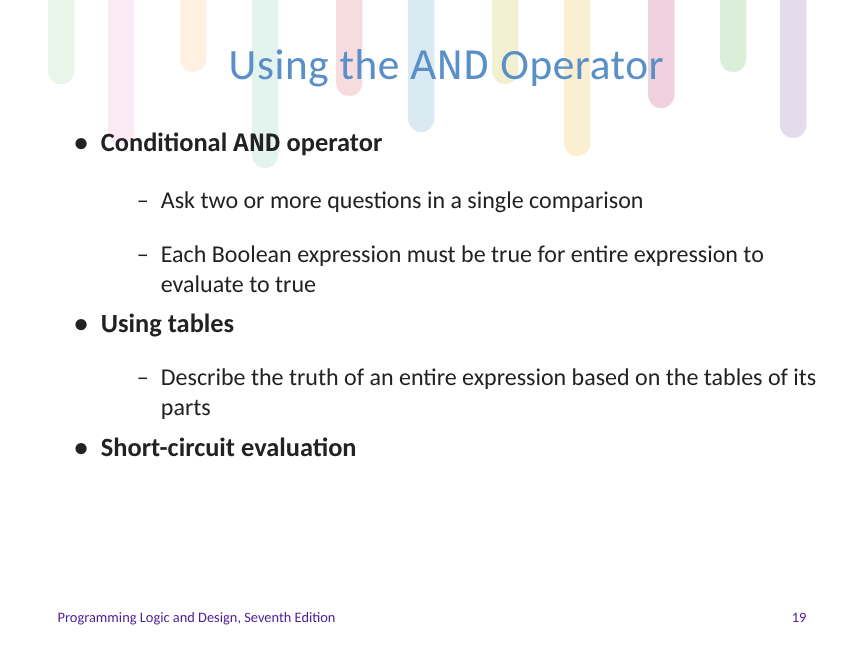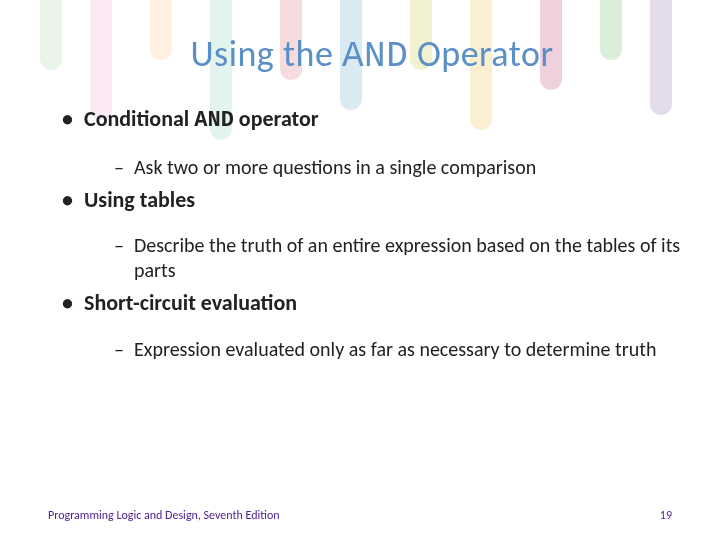--- a/index.html
+++ b/index.html
@@ -119,27 +119,26 @@
     </div>
 
   <h1 class="title">
     <span>Using the </span><span class="mono">AND</span><span> Operator</span>
   </h1>
 
   <div class="content">
     <ul class="level1" id="bullets">
         <li><span><span>Conditional </span><span class="mono">AND</span><span> operator</span></span><ul class="level2">
             <li>Ask two or more questions in a single comparison</li>
+            <li>Each Boolean expression must be true for entire expression to evaluate to true</li>
           </ul></li>
         <li><span><span>Using tables</span></span><ul class="level2">
             <li>Describe the truth of an entire expression based on the tables of its parts</li>
           </ul></li>
-        <li><span><span>Short-circuit evaluation</span></span><ul class="level2">
-            <li>Expression evaluated only as far as necessary to determine truth</li>
-          </ul></li>
+        <li><span><span>Short-circuit evaluation</span></span></li>
       </ul>
   </div>
 
   <div class="footer">
     <span>Programming Logic and Design, Seventh Edition</span>
     <span>19</span>
   </div>
 
 </div>
 

